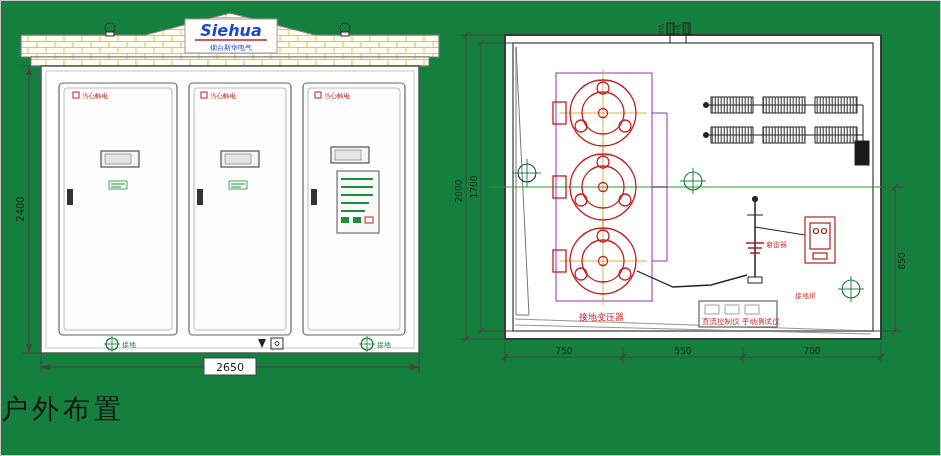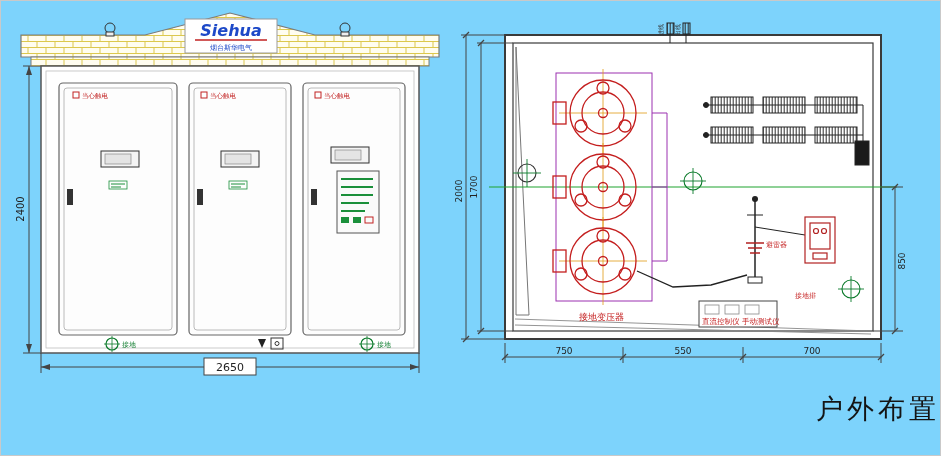--- a/index.html
+++ b/index.html
@@ -1,22 +1,22 @@
 <!DOCTYPE html>
 <html><head>
 <meta charset="utf-8">
 <style>
   html,body{margin:0;padding:0;background:#fff;}
-  .page{position:relative;width:941px;height:456px;background:#7dd3fc;border:1px solid #c9c9c9;
+  .page{position:relative;width:941px;height:456px;background:#15803d;border:1px solid #c9c9c9;
         box-sizing:border-box;overflow:hidden;font-family:"DejaVu Sans",sans-serif;}
   svg{position:absolute;}
   svg text{font-family:"DejaVu Sans",sans-serif;}
   .front{left:14px;top:4px;}
   .plan{left:452px;top:20px;}
-  .caption{position:absolute;left:0;top:390px;width:100%;text-align:right;
+  .caption{position:absolute;left:0;top:390px;width:100%;text-align:left;
            font-size:27px;color:#141414;letter-spacing:4px;
            font-family:Liberation Sans, sans-serif;}
 </style>
 </head>
 <body>
 
 <div class="page">
 
   <svg class="front" width="432" height="386" viewBox="0 0 432 386">
     <defs>

